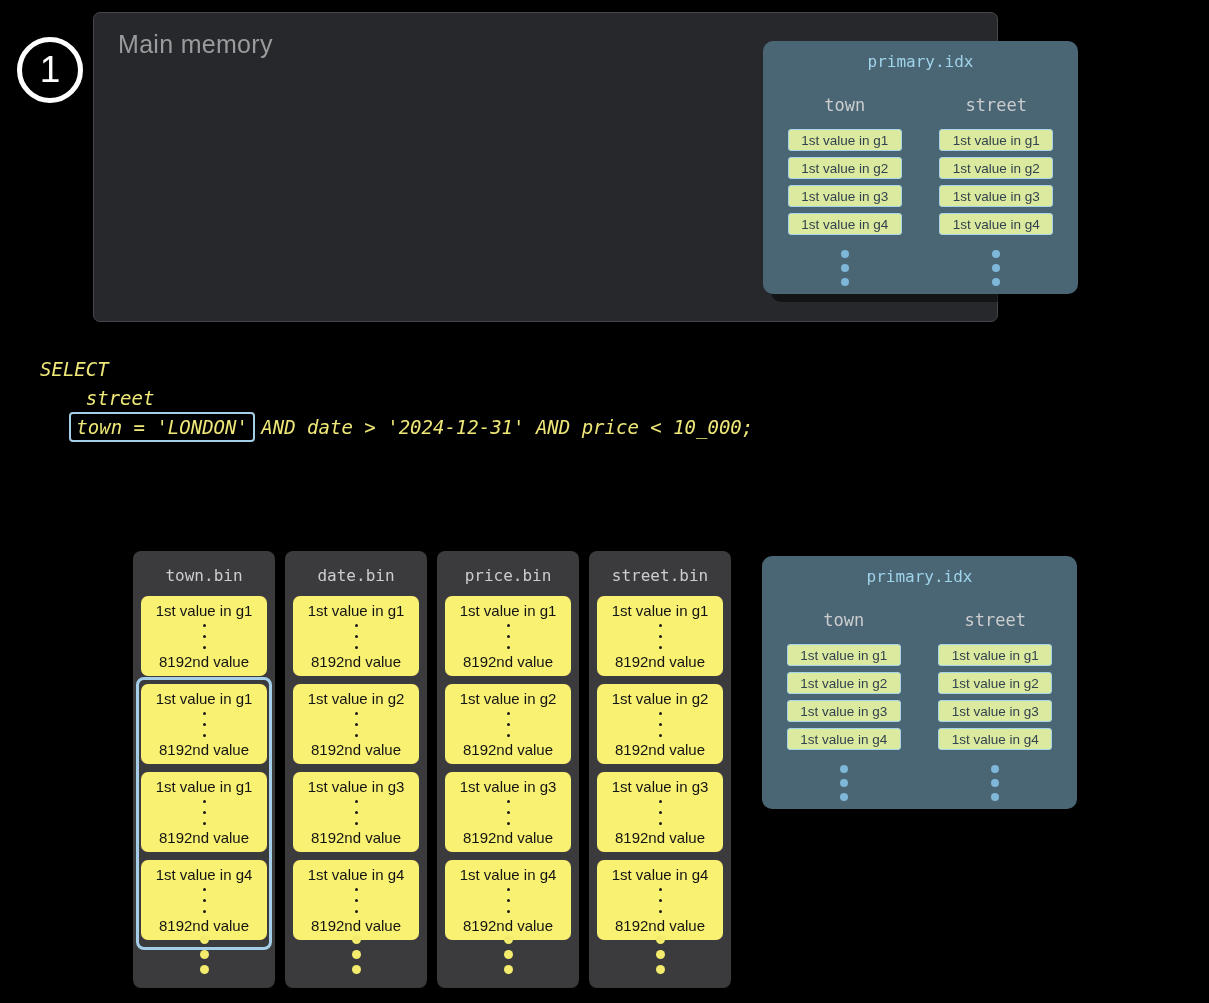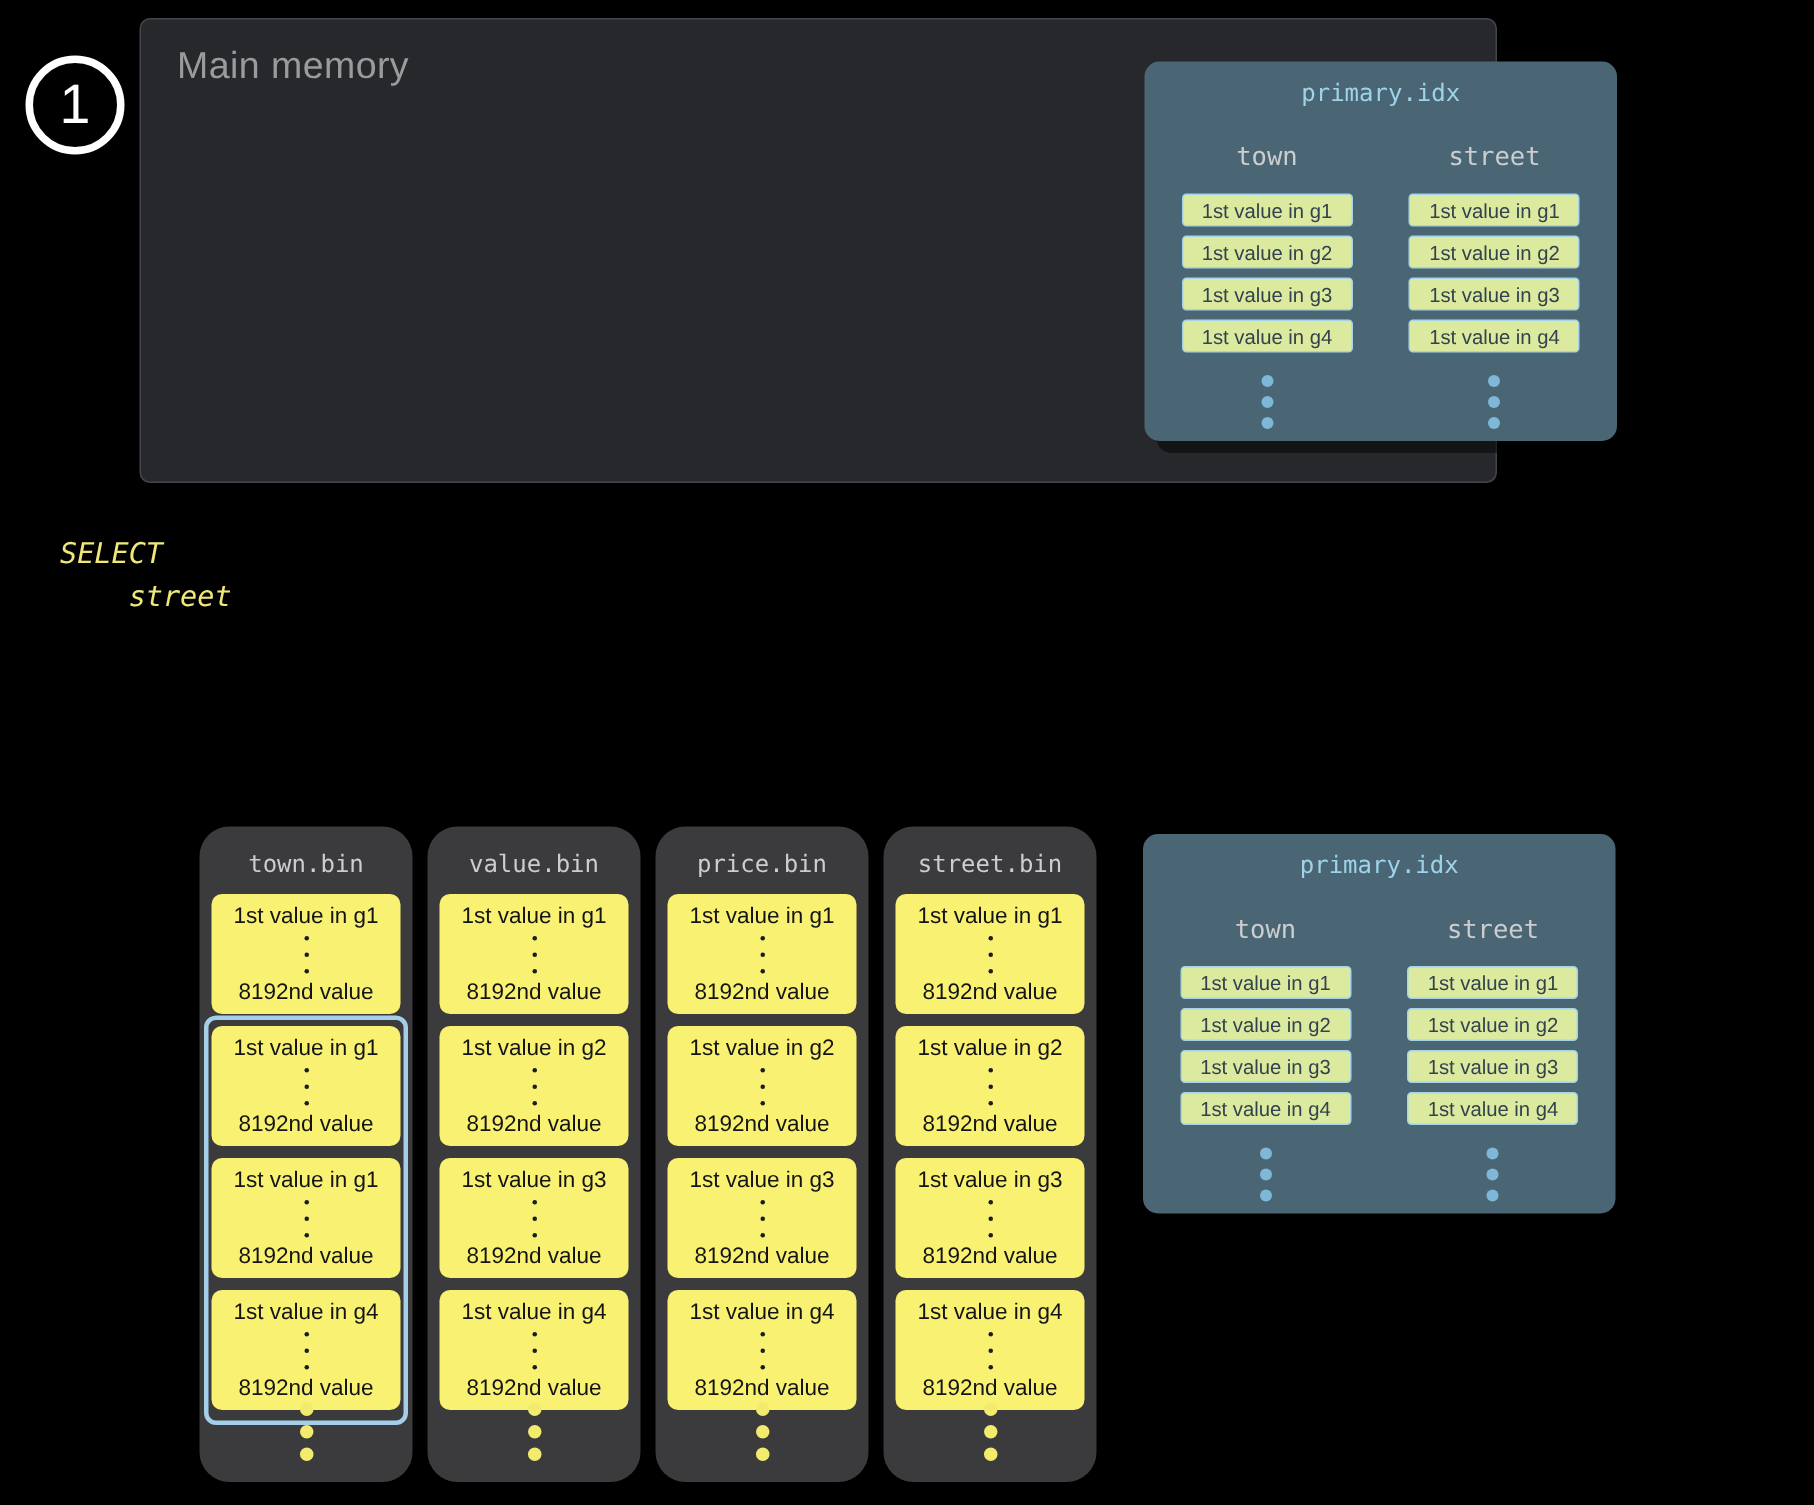--- a/index.html
+++ b/index.html
@@ -68,21 +68,21 @@
     color:var(--code-yellow);
   }
   .sql-line{white-space:pre;height:29px;font-style:italic;}
   .sql-hl{
     border:2px solid var(--hl-blue);border-radius:4px;
     padding:2px 5px;margin:-2px -5px;
   }
   
   .bin{
     position:absolute;top:551px;width:142px;height:437px;
-    background:var(--bin-gray);border-radius:20px;
+    background:var(--bin-gray);border-radius:8px;
   }
   .bin-title{
     text-align:center;padding-top:15px;
     font-family:"DejaVu Sans Mono",monospace;font-size:16px;color:var(--mono-label);
   }
   .group{
     position:absolute;left:8px;width:126px;height:80px;
     background:var(--granule-yellow);border-radius:7px;
     display:flex;flex-direction:column;align-items:center;justify-content:space-between;
     padding:6px 0;box-sizing:border-box;
@@ -138,20 +138,21 @@
               <i></i>
             </div>
         </div>
       </div>
     </div>
   </div>
 
   <div class="sql">
     <div class="sql-line">SELECT</div>
     <div class="sql-line">    street</div>
+    <div class="sql-line"><span>   </span><span class="sql-hl">town = 'LONDON'</span><span> AND date &gt; '2024-12-31' AND price &lt; 10_000;</span></div>
   </div>
 
   <div class="bin" style="left:133px">
     <div class="bin-title">town.bin</div>
     <div class="group g1">
       <span>1st value in g1</span>
       <span class="mini-dots">
           <i></i>
           <i></i>
           <i></i>
@@ -187,21 +188,21 @@
     </div>
     <div class="bin-select"></div>
     <div class="bin-dots">
         <i></i>
         <i></i>
         <i></i>
       </div>
   </div>
 
   <div class="bin" style="left:285px">
-    <div class="bin-title">value.bin</div>
+    <div class="bin-title">date.bin</div>
     <div class="group g1">
       <span>1st value in g1</span>
       <span class="mini-dots">
           <i></i>
           <i></i>
           <i></i>
         </span>
       <span>8192nd value</span>
     </div>
     <div class="group g2">

